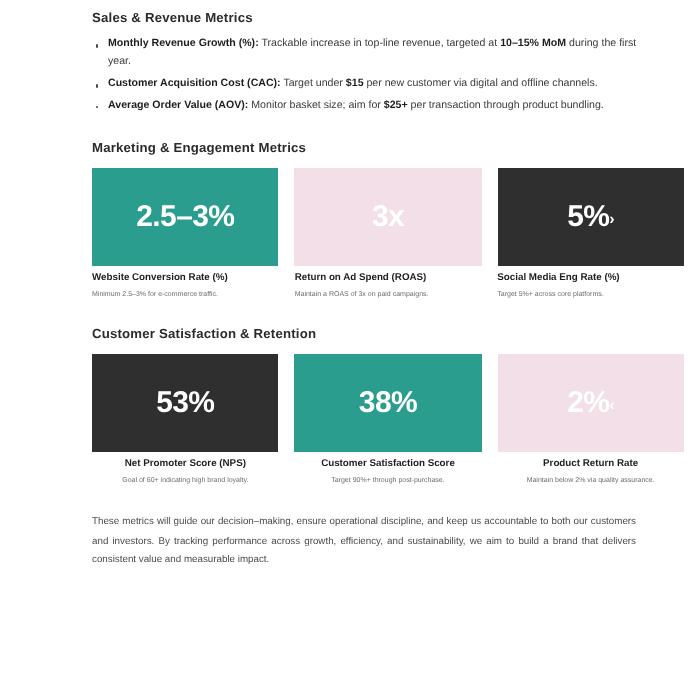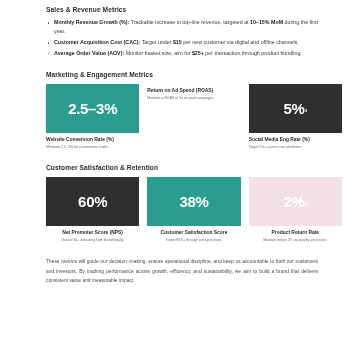--- a/index.html
+++ b/index.html
@@ -152,20 +152,23 @@
         <div class="card teal">
           <div class="card-value v-white"><span>2.5–3%</span><span class="cmp"></span></div>
         </div>
         <div class="card-caption">
           <div class="cap-title">Website Conversion Rate (%)</div>
           <div class="cap-sub">Minimum 2.5–3% for e-commerce traffic.</div>
         </div>
       </div>
 
       <div class="card-col">
+        <div class="card pink">
+          <div class="card-value v-on-pink"><span>3x</span><span class="cmp"></span></div>
+        </div>
         <div class="card-caption">
           <div class="cap-title">Return on Ad Spend (ROAS)</div>
           <div class="cap-sub">Maintain a ROAS of 3x on paid campaigns.</div>
         </div>
       </div>
 
       <div class="card-col">
         <div class="card dark">
           <div class="card-value v-white"><span>5%</span><span class="cmp">›</span></div>
         </div>
@@ -177,21 +180,21 @@
 
     </div>
   </div>
 
   <div class="section">
     <div class="section-title">Customer Satisfaction &amp; Retention</div>
     <div class="cards">
 
       <div class="card-col">
         <div class="card dark">
-          <div class="card-value v-white"><span>60%</span><span class="cmp"></span></div>
+          <div class="card-value v-white"><span>53%</span><span class="cmp"></span></div>
         </div>
         <div class="card-caption center">
           <div class="cap-title">Net Promoter Score (NPS)</div>
           <div class="cap-sub">Goal of 60+ indicating high brand loyalty.</div>
         </div>
       </div>
 
       <div class="card-col">
         <div class="card teal">
           <div class="card-value v-white"><span>38%</span><span class="cmp"></span></div>

